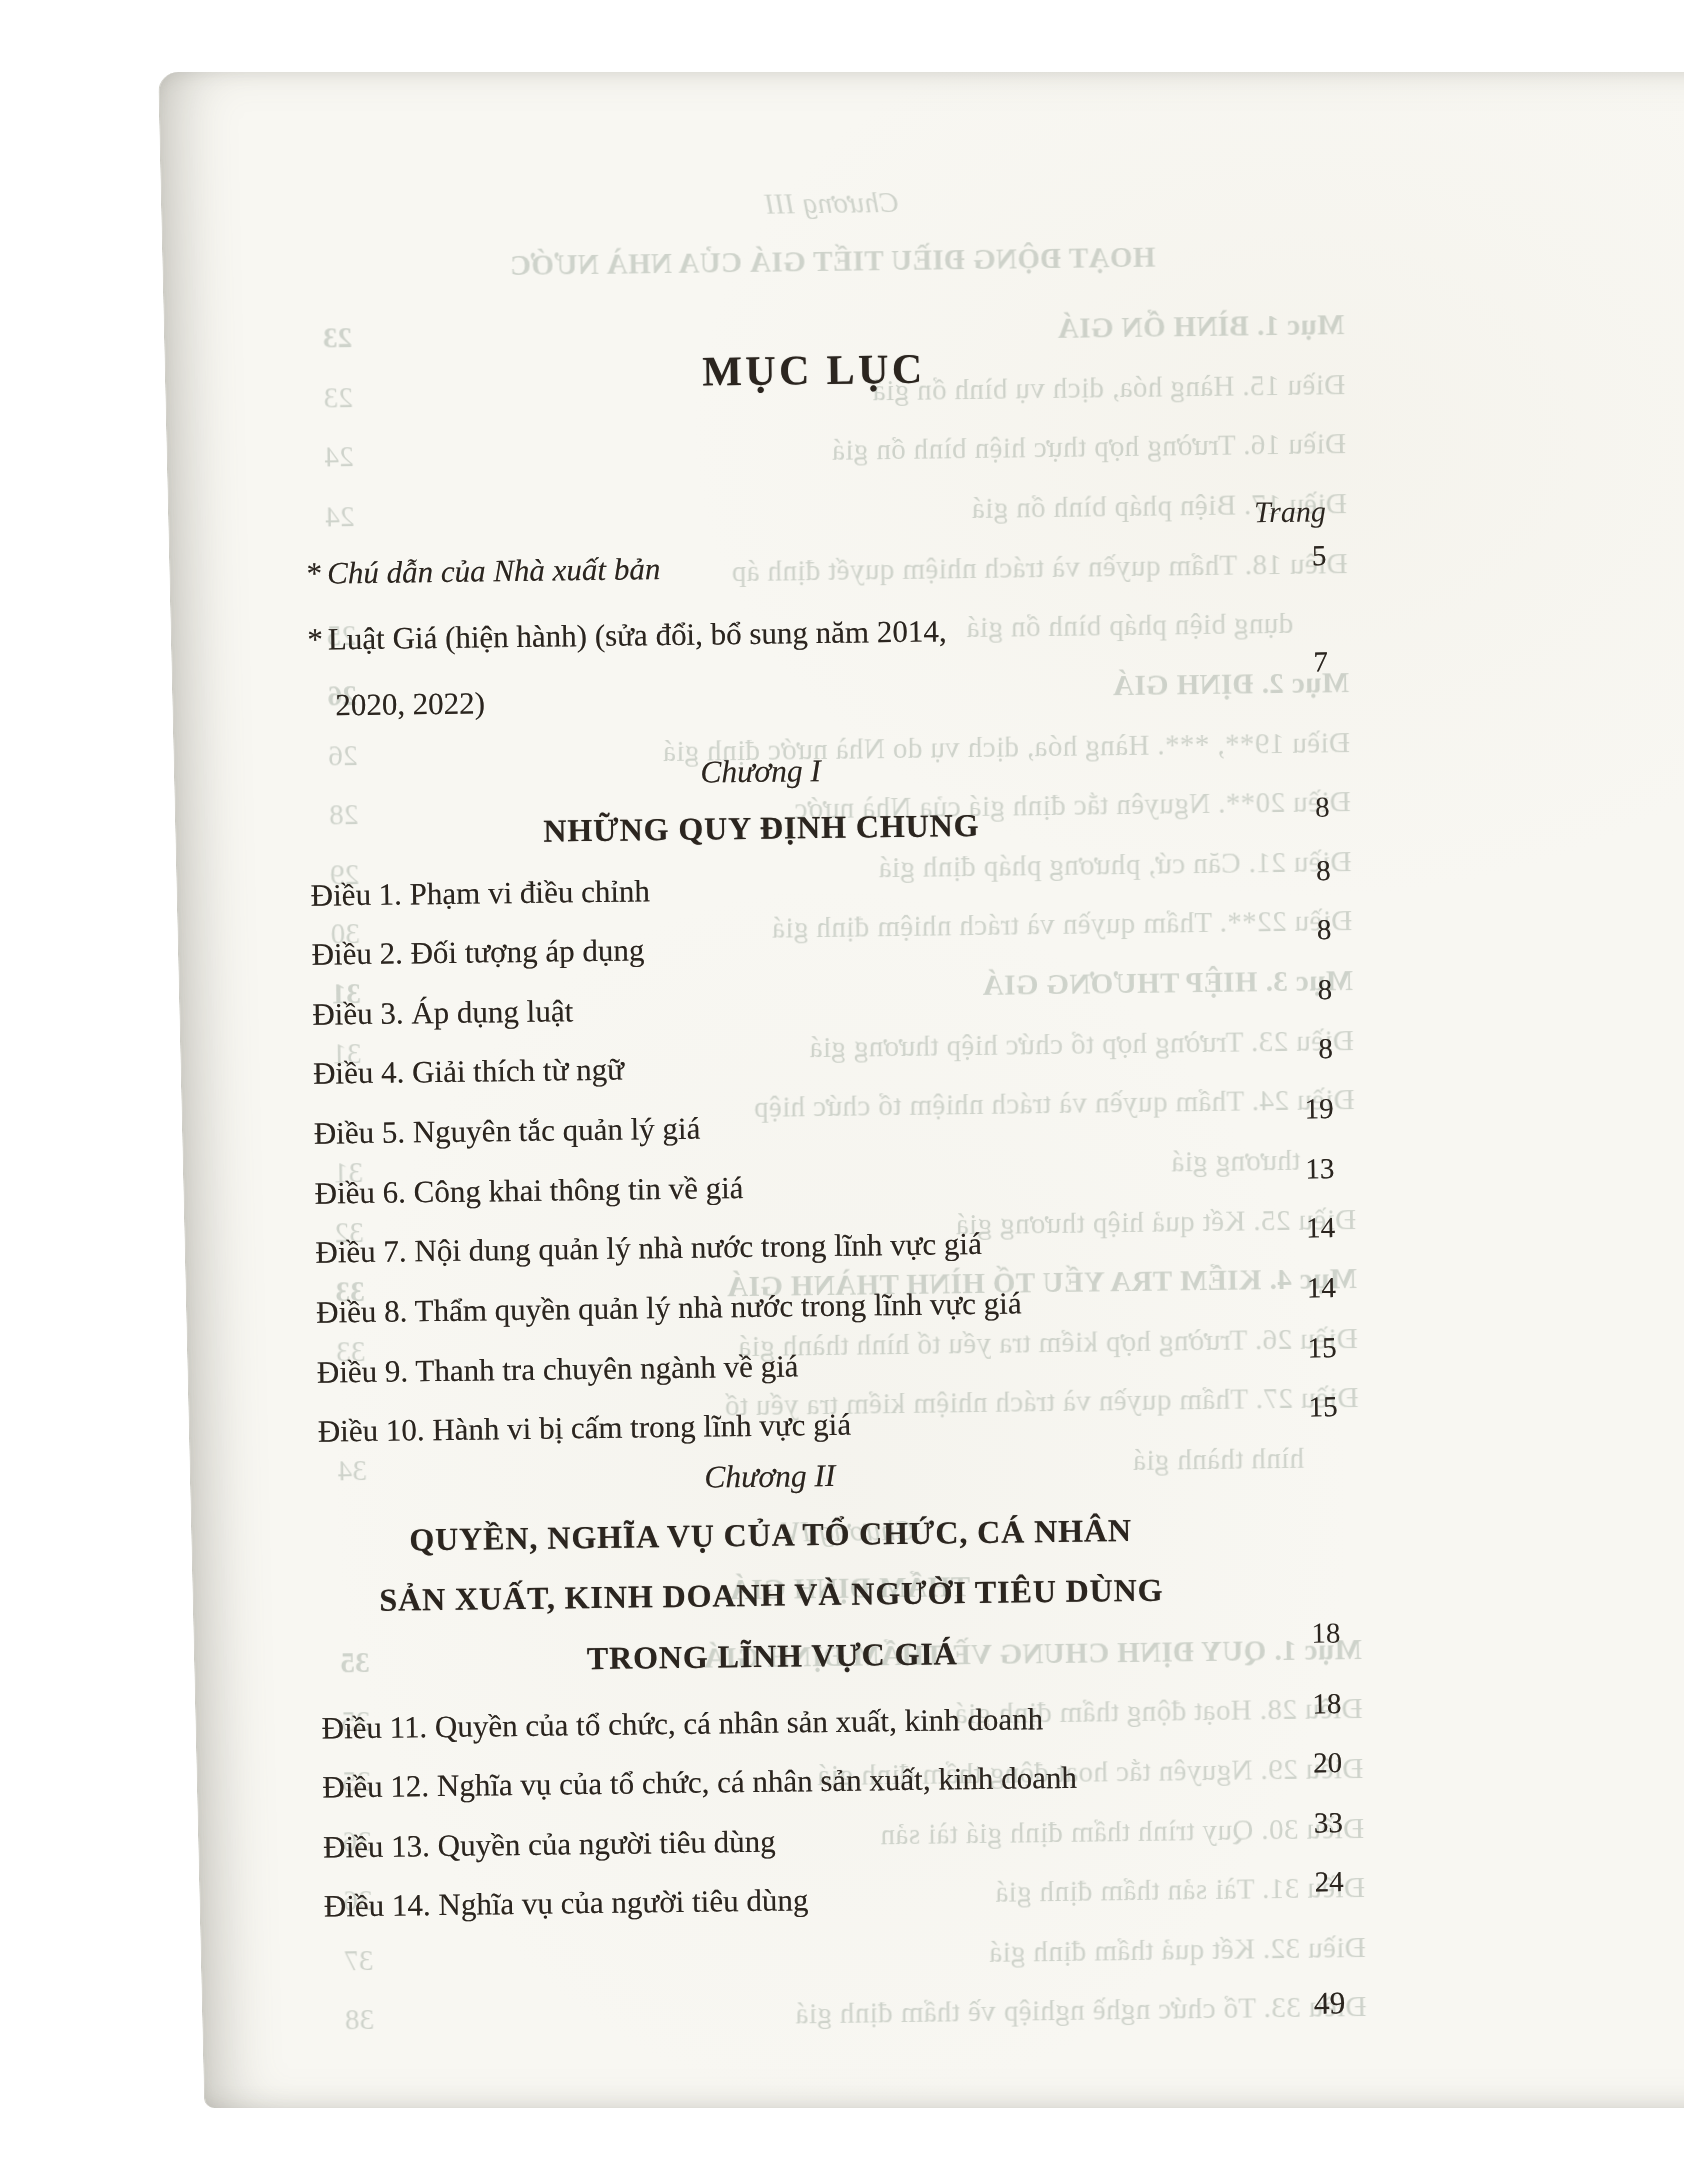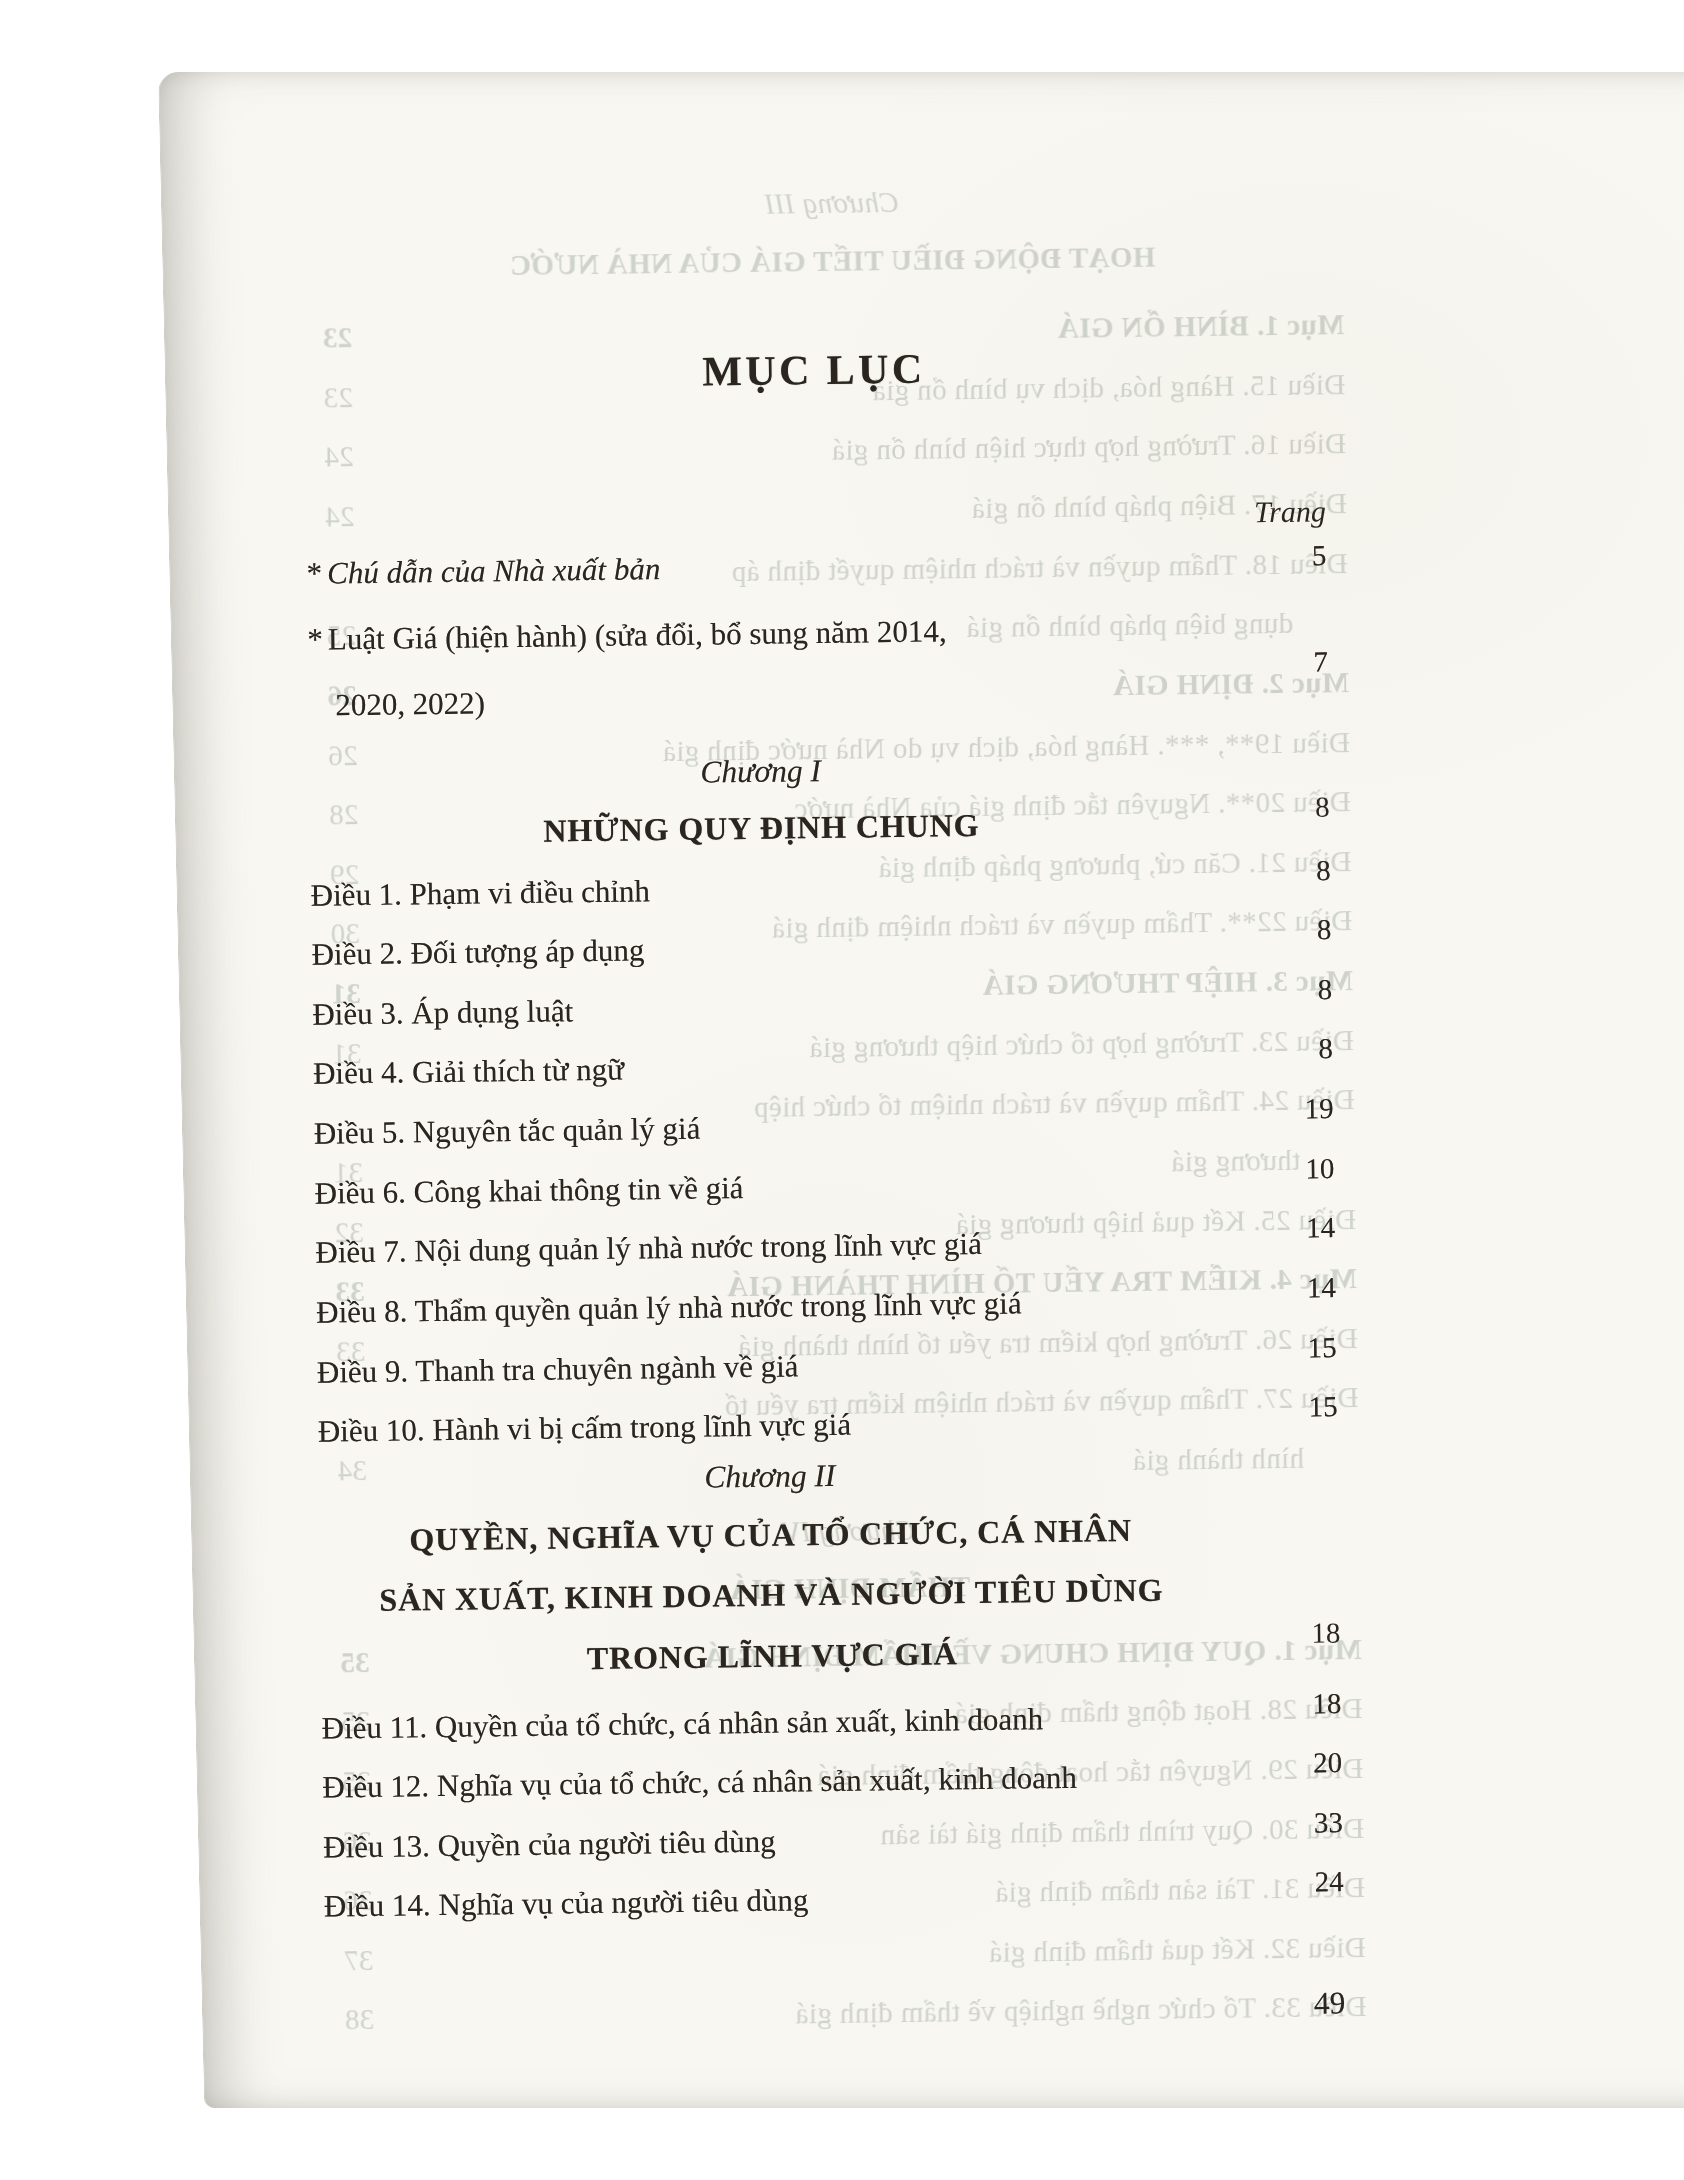--- a/index.html
+++ b/index.html
@@ -224,21 +224,21 @@
       <div class="abs rowline" style="position: absolute; top: 1049px;">
         <span>Điều 4. Giải thích từ ngữ</span>
         <span class="pg">8</span>
       </div>
       <div class="abs rowline" style="position: absolute; top: 1109px;">
         <span>Điều 5. Nguyên tắc quản lý giá</span>
         <span class="pg">19</span>
       </div>
       <div class="abs rowline" style="position: absolute; top: 1169px;">
         <span>Điều 6. Công khai thông tin về giá</span>
-        <span class="pg">10</span>
+        <span class="pg">13</span>
       </div>
       <div class="abs rowline" style="position: absolute; top: 1228px;">
         <span>Điều 7. Nội dung quản lý nhà nước trong lĩnh vực giá</span>
         <span class="pg">14</span>
       </div>
       <div class="abs rowline" style="position: absolute; top: 1288px;">
         <span>Điều 8. Thẩm quyền quản lý nhà nước trong lĩnh vực giá</span>
         <span class="pg">14</span>
       </div>
       <div class="abs rowline" style="position: absolute; top: 1348px;">

